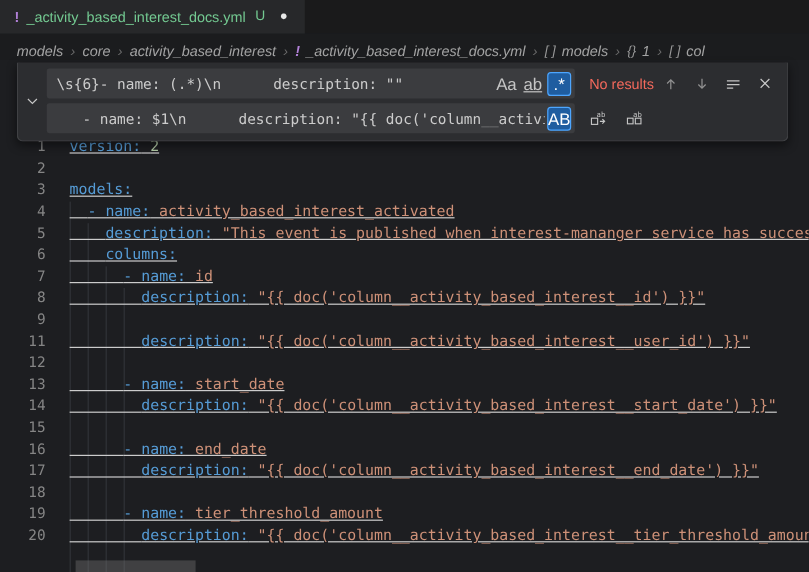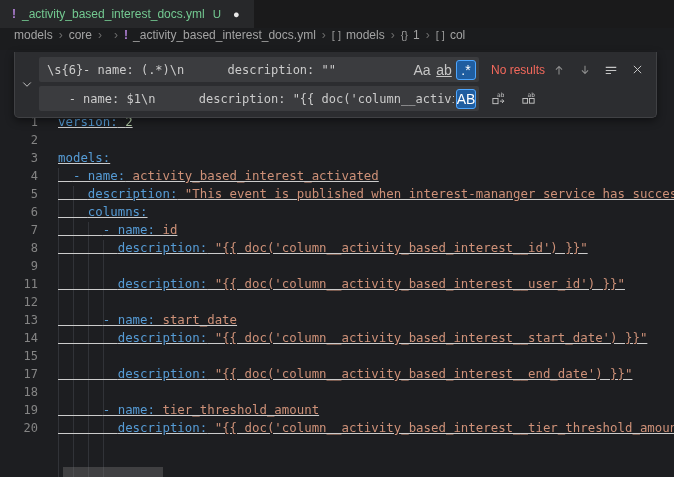--- a/index.html
+++ b/index.html
@@ -17,22 +17,22 @@
     background:#27282a; display:flex; align-items:center;
     padding:0 14px 0 12px; font-size:12px; gap:6px; max-width:280px;
   }
   .yaml-badge { color:#b180d7; font-weight:bold; font-size:12px; }
   .tab-label { color:#73c991; white-space:nowrap; }
   .git-label { color:#73c991; font-size:11.5px; margin-left:2px; }
   .dirty-dot { color:#e8e8e8; font-size:11px; margin-left:6px; }
 
   
   .breadcrumbs {
-    height:22px; background:#1b1c1e; display:flex; align-items:flex-start;
-    padding:0 0 0 14px; font-size:12px; color:#a3a3a3; white-space:nowrap; overflow:hidden;
+    height:22px; background:#1b1c1e; display:flex; align-items:flex-end;
+    padding:0 0 0 14px; font-size:12px; color:#a3a3a3; white-space:nowrap; overflow:hidden;font-style:italic;
   }
   .crumb { display:flex; align-items:center; gap:5px; cursor:default; }
   .crumb-sep { color:#6b6b6b; margin:0 6px; font-size:12px; }
   .crumb-icon { color:#9a9a9a; font-size:11px; }
   .crumb-icon.yaml { color:#b180d7; font-weight:bold; font-size:12px; }
 
   
   .editor { position:absolute; top:50px; left:0; right:0; bottom:0; background:#1d1e21; }
 
   .guide { position:absolute; width:1px; background:#313338; }
@@ -105,20 +105,23 @@
 
 <div class="breadcrumbs" id="breadcrumbs">
     <span class="crumb">
       <span>models</span>
     </span>
     <span class="crumb-sep">›</span>
     <span class="crumb">
       <span>core</span>
     </span>
     <span class="crumb-sep">›</span>
+    <span class="crumb">
+      <span>activity_based_interest</span>
+    </span>
     <span class="crumb-sep">›</span>
     <span class="crumb">
       <span class="crumb-icon yaml">!</span>
       <span>_activity_based_interest_docs.yml</span>
     </span>
     <span class="crumb-sep">›</span>
     <span class="crumb">
       <span class="crumb-icon array">[ ]</span>
       <span>models</span>
     </span>
@@ -149,20 +152,21 @@
       <div class="line"><span class="ln">5</span><span class="lc"><span class="tk-plain">    </span><span class="tk-key">description:</span><span class="tk-str"> "This event is published when interest-mananger service has success</span></span></div>
       <div class="line"><span class="ln">6</span><span class="lc"><span class="tk-plain">    </span><span class="tk-key">columns:</span></span></div>
       <div class="line"><span class="ln">7</span><span class="lc"><span class="tk-plain">      </span><span class="tk-key">- name:</span><span class="tk-str"> id</span></span></div>
       <div class="line"><span class="ln">8</span><span class="lc"><span class="tk-plain">        </span><span class="tk-key">description:</span><span class="tk-str"> "{{ doc('column__activity_based_interest__id') }}"</span></span></div>
       <div class="line"><span class="ln">9</span><span class="lc"></span></div>
       <div class="line"><span class="ln">11</span><span class="lc"><span class="tk-plain">        </span><span class="tk-key">description:</span><span class="tk-str"> "{{ doc('column__activity_based_interest__user_id') }}"</span></span></div>
       <div class="line"><span class="ln">12</span><span class="lc"></span></div>
       <div class="line"><span class="ln">13</span><span class="lc"><span class="tk-plain">      </span><span class="tk-key">- name:</span><span class="tk-str"> start_date</span></span></div>
       <div class="line"><span class="ln">14</span><span class="lc"><span class="tk-plain">        </span><span class="tk-key">description:</span><span class="tk-str"> "{{ doc('column__activity_based_interest__start_date') }}"</span></span></div>
       <div class="line"><span class="ln">15</span><span class="lc"></span></div>
+      <div class="line"><span class="ln">16</span><span class="lc"><span class="tk-plain">      </span><span class="tk-key">- name:</span><span class="tk-str"> end_date</span></span></div>
       <div class="line"><span class="ln">17</span><span class="lc"><span class="tk-plain">        </span><span class="tk-key">description:</span><span class="tk-str"> "{{ doc('column__activity_based_interest__end_date') }}"</span></span></div>
       <div class="line"><span class="ln">18</span><span class="lc"></span></div>
       <div class="line"><span class="ln">19</span><span class="lc"><span class="tk-plain">      </span><span class="tk-key">- name:</span><span class="tk-str"> tier_threshold_amount</span></span></div>
       <div class="line"><span class="ln">20</span><span class="lc"><span class="tk-plain">        </span><span class="tk-key">description:</span><span class="tk-str"> "{{ doc('column__activity_based_interest__tier_threshold_amount</span></span></div>
     </div>
 
   <div class="find-widget">
     <div class="toggle-col chev">
       <span>
         <svg width="12" height="12" viewBox="0 0 16 16">

